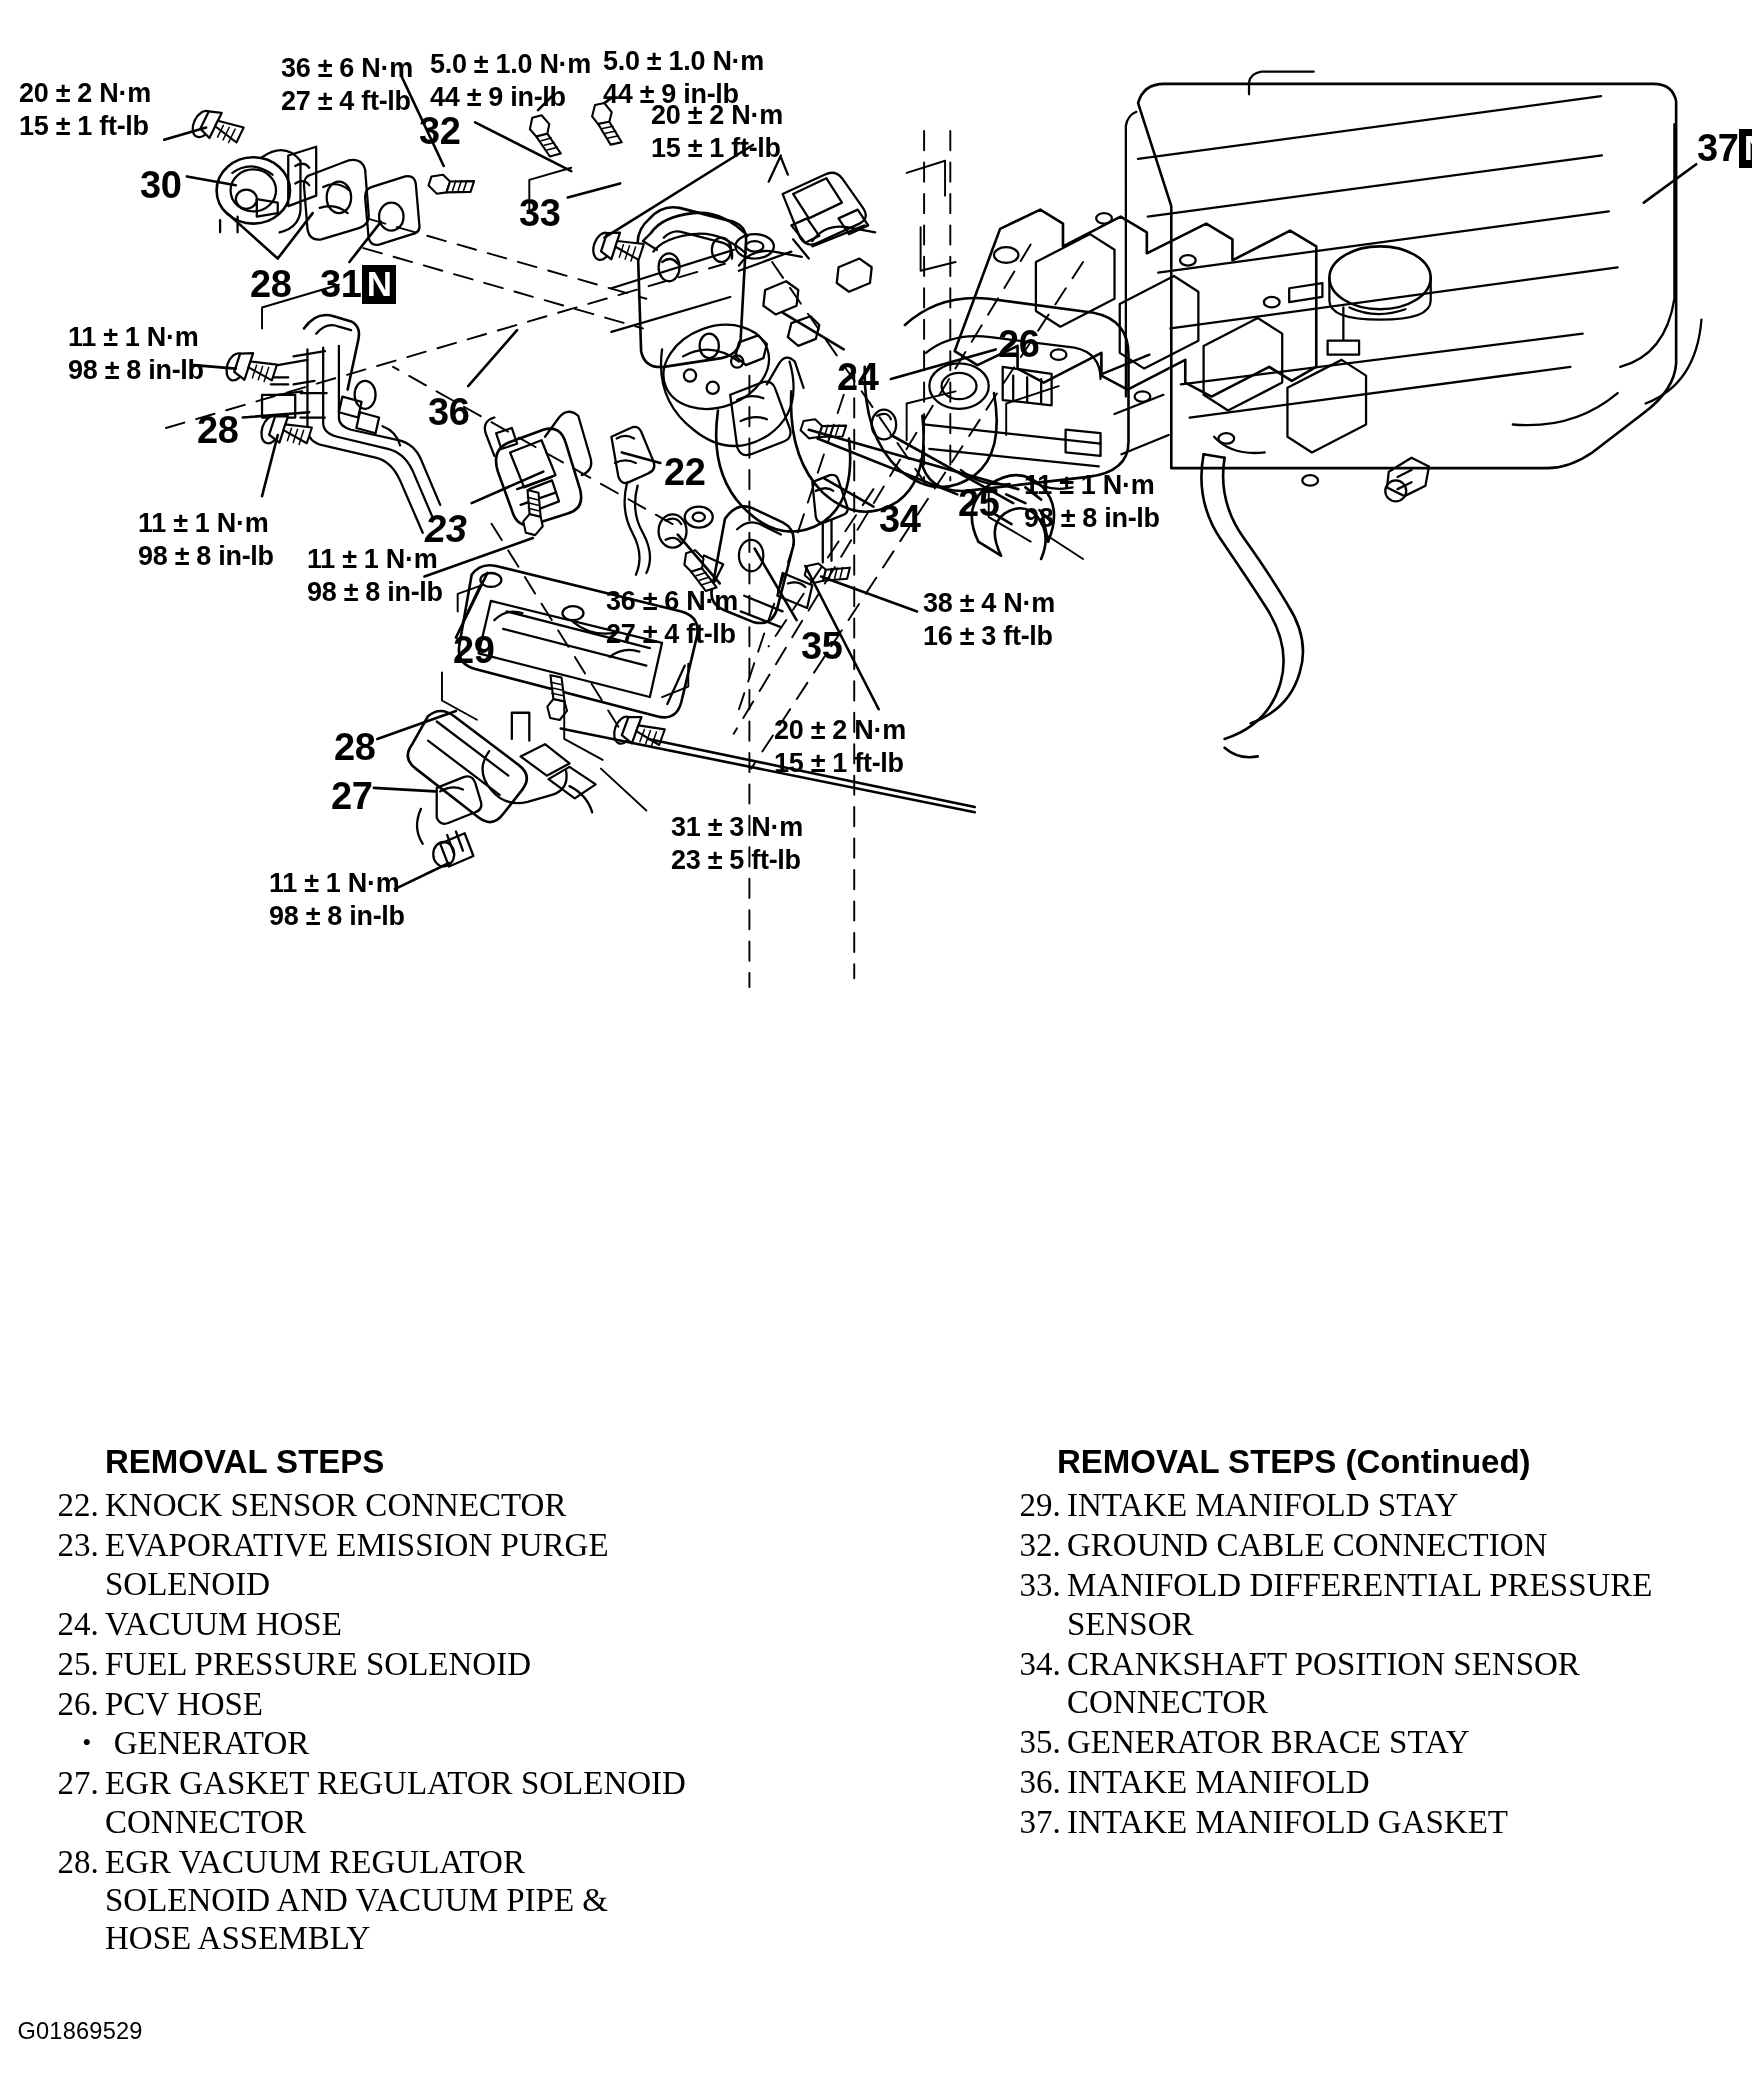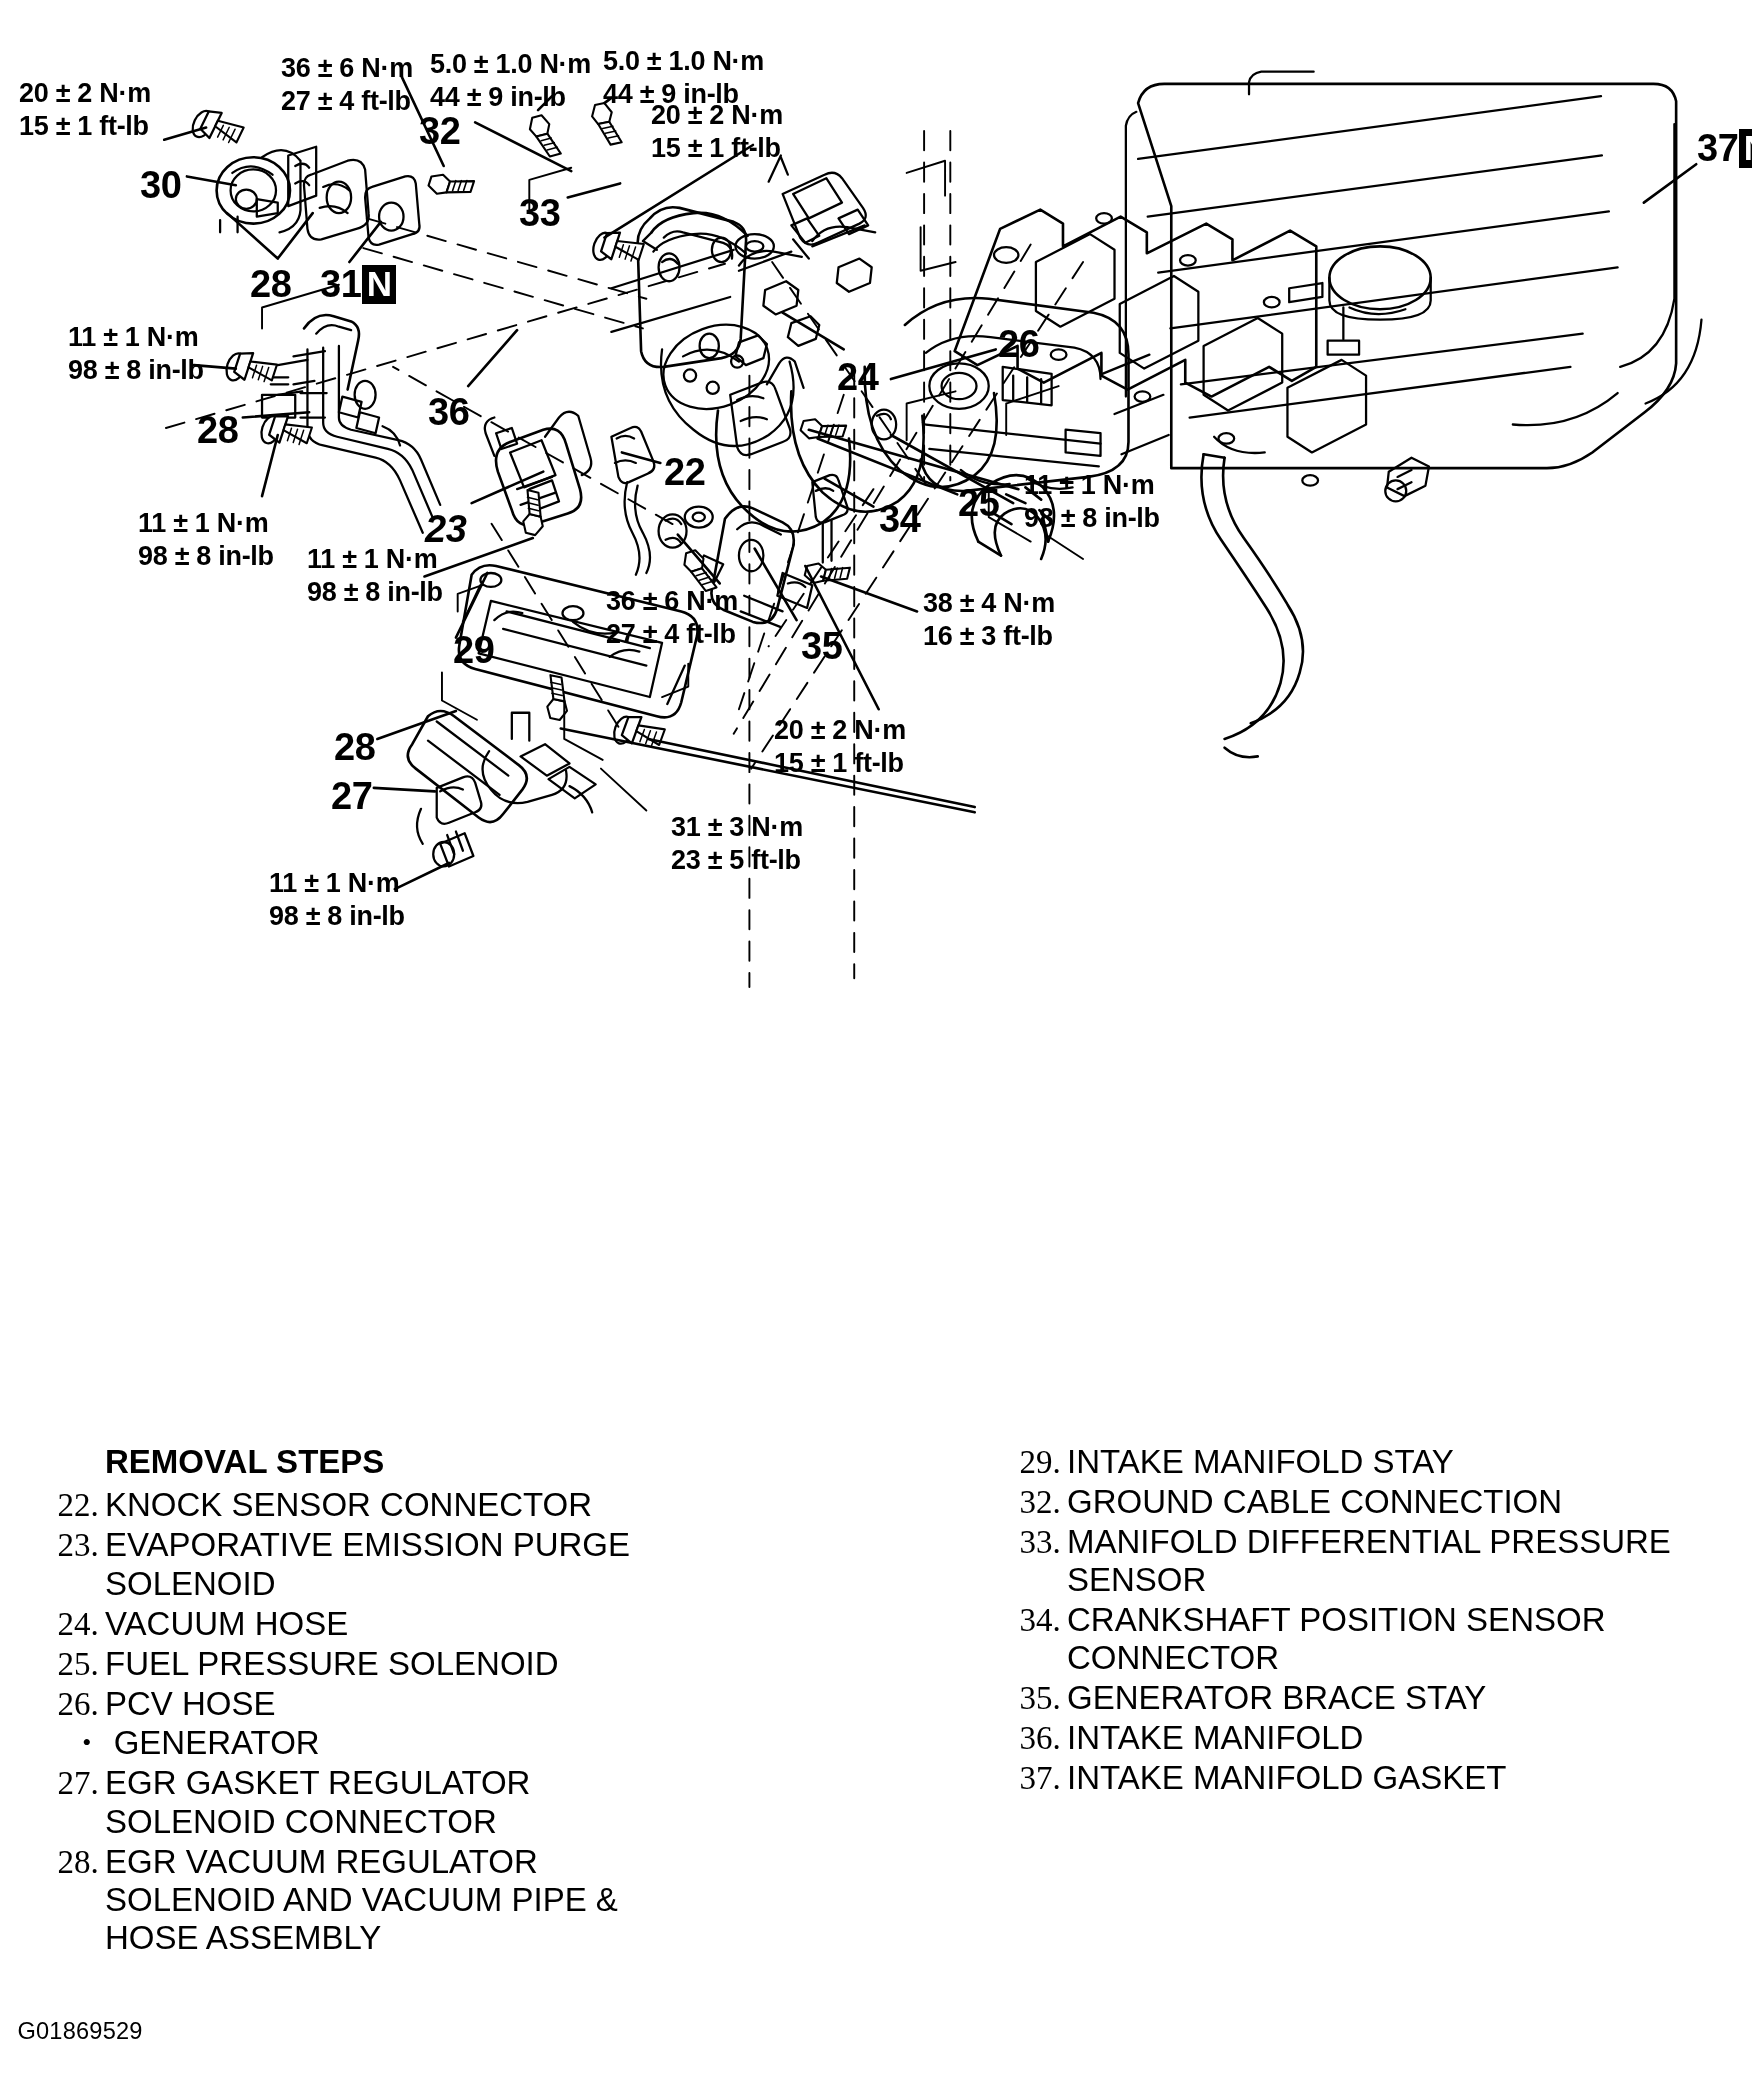--- a/index.html
+++ b/index.html
@@ -77,21 +77,21 @@
     width:54px;
     flex:0 0 54px;
     text-align:center;
     font-family:Liberation Serif, serif;
   }
   .steplist li .num.bullet{
     font-size:26px;
     line-height:1.45;
     padding-left:8.7px;
   }
-  .steplist li .txt{flex:1 1 auto;}
+  .steplist li .txt{flex:1 1 auto;font-family:Liberation Serif, serif;}
 
   #list-left{ left:51px;  top:1443px; width:646px; }
   #list-left .listtitle{ padding-left:54px; }
   #list-right{ left:1013px; top:1443px; width:716px; }
   #list-right .listtitle{ padding-left:44px; }
 
   #figure-id{
     position:absolute;
     left:17.5px; top:2018px;
     font-size:23.6px;
@@ -555,20 +555,21 @@
           <span class="txt">EGR GASKET REGULATOR SOLENOID CONNECTOR</span>
         </li>
         <li>
           <span class="num">28.</span>
           <span class="txt">EGR VACUUM REGULATOR SOLENOID AND VACUUM PIPE &amp; HOSE ASSEMBLY</span>
         </li>
       </ul>
   </div>
 
   <div class="steplist" id="list-right">
+    <div class="listtitle">REMOVAL STEPS (Continued)</div>
     <ul>
         <li>
           <span class="num">29.</span>
           <span class="txt">INTAKE MANIFOLD STAY</span>
         </li>
         <li>
           <span class="num">32.</span>
           <span class="txt">GROUND CABLE CONNECTION</span>
         </li>
         <li>

